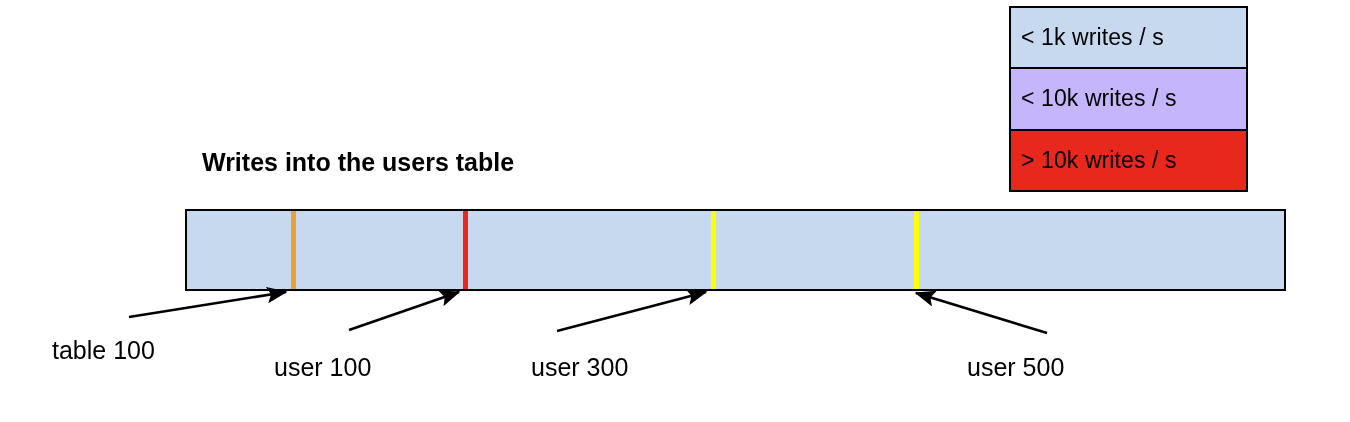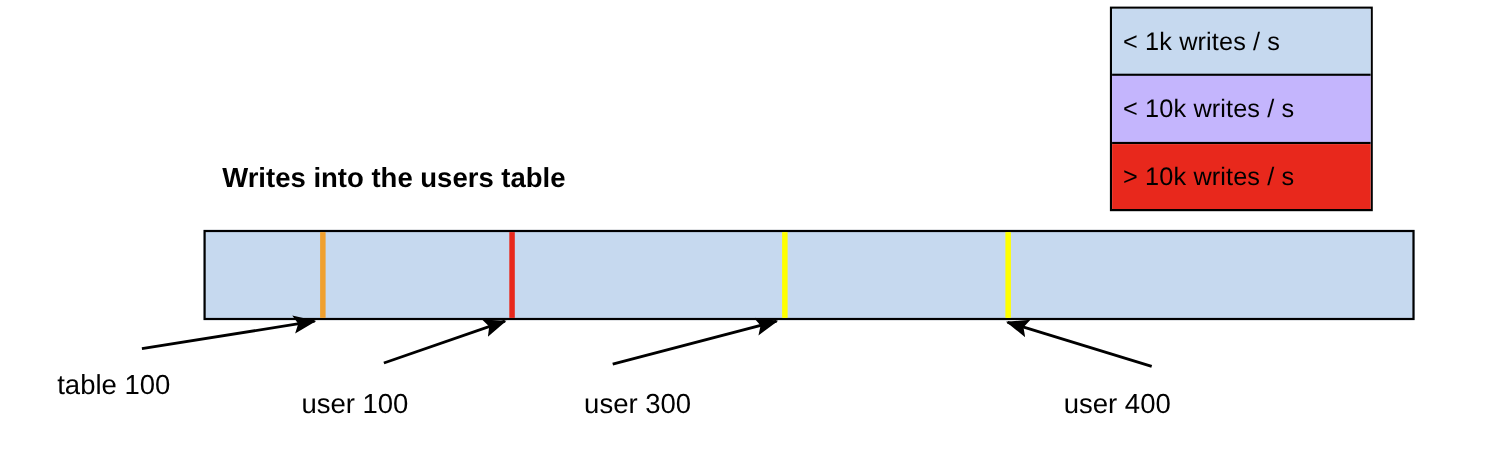--- a/index.html
+++ b/index.html
@@ -125,13 +125,13 @@
   </defs>
   <line x1="129" y1="317" x2="286" y2="292" stroke="#000000" stroke-width="2.6" marker-end="url(#ah)"></line>
   <line x1="349" y1="330" x2="459" y2="292" stroke="#000000" stroke-width="2.6" marker-end="url(#ah)"></line>
   <line x1="557" y1="331" x2="706" y2="292" stroke="#000000" stroke-width="2.6" marker-end="url(#ah)"></line>
   <line x1="1047" y1="333" x2="916" y2="293" stroke="#000000" stroke-width="2.6" marker-end="url(#ah)"></line>
 </svg>
 
 <div class="callout-label" style="left:52px; top:338px;">table 100</div>
 <div class="callout-label" style="left:274px; top:355px;">user 100</div>
 <div class="callout-label" style="left:494px; top:355px;margin-left:37px;">user 300</div>
-<div class="callout-label" style="left:967px; top:355px;">user 400</div>
+<div class="callout-label" style="left:967px; top:355px;">user 500</div>
 
 </body></html>

